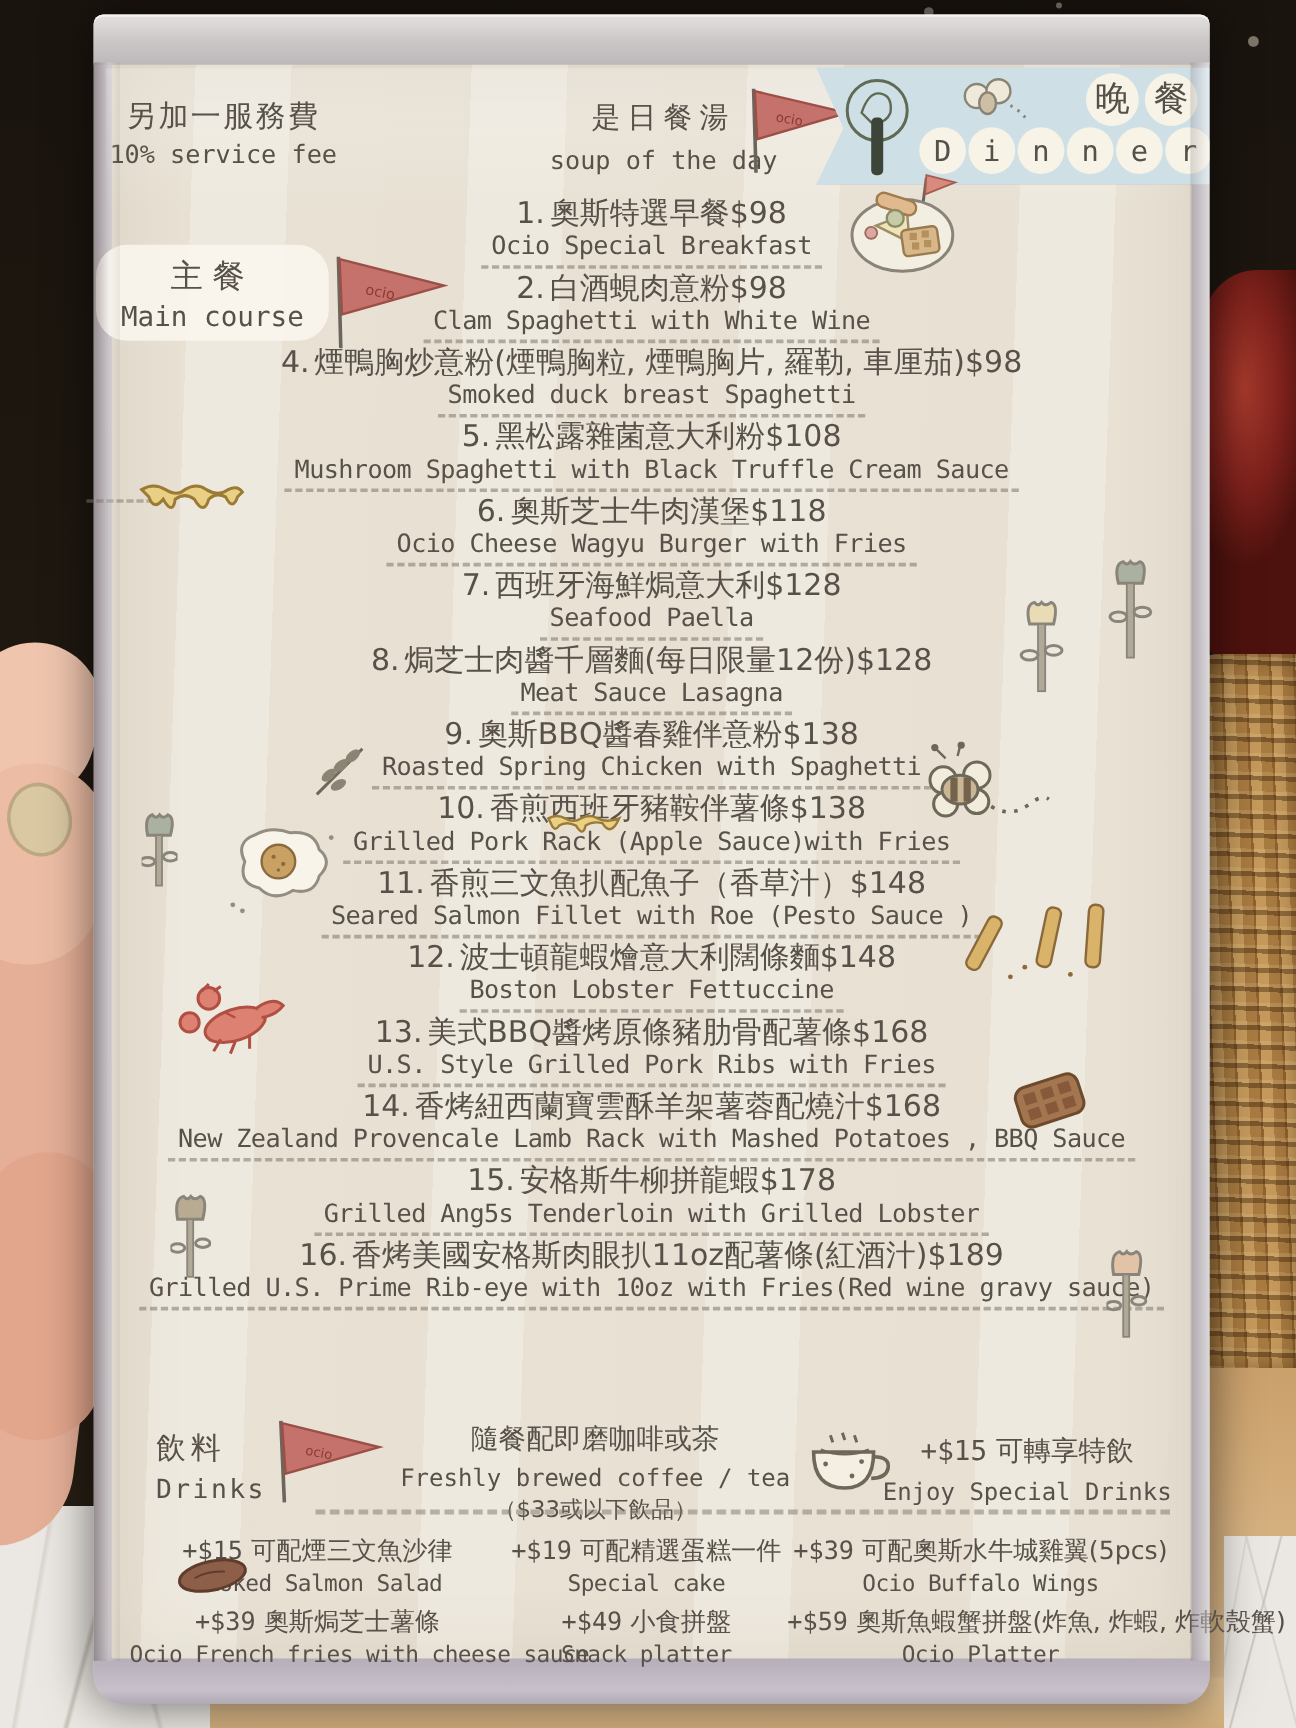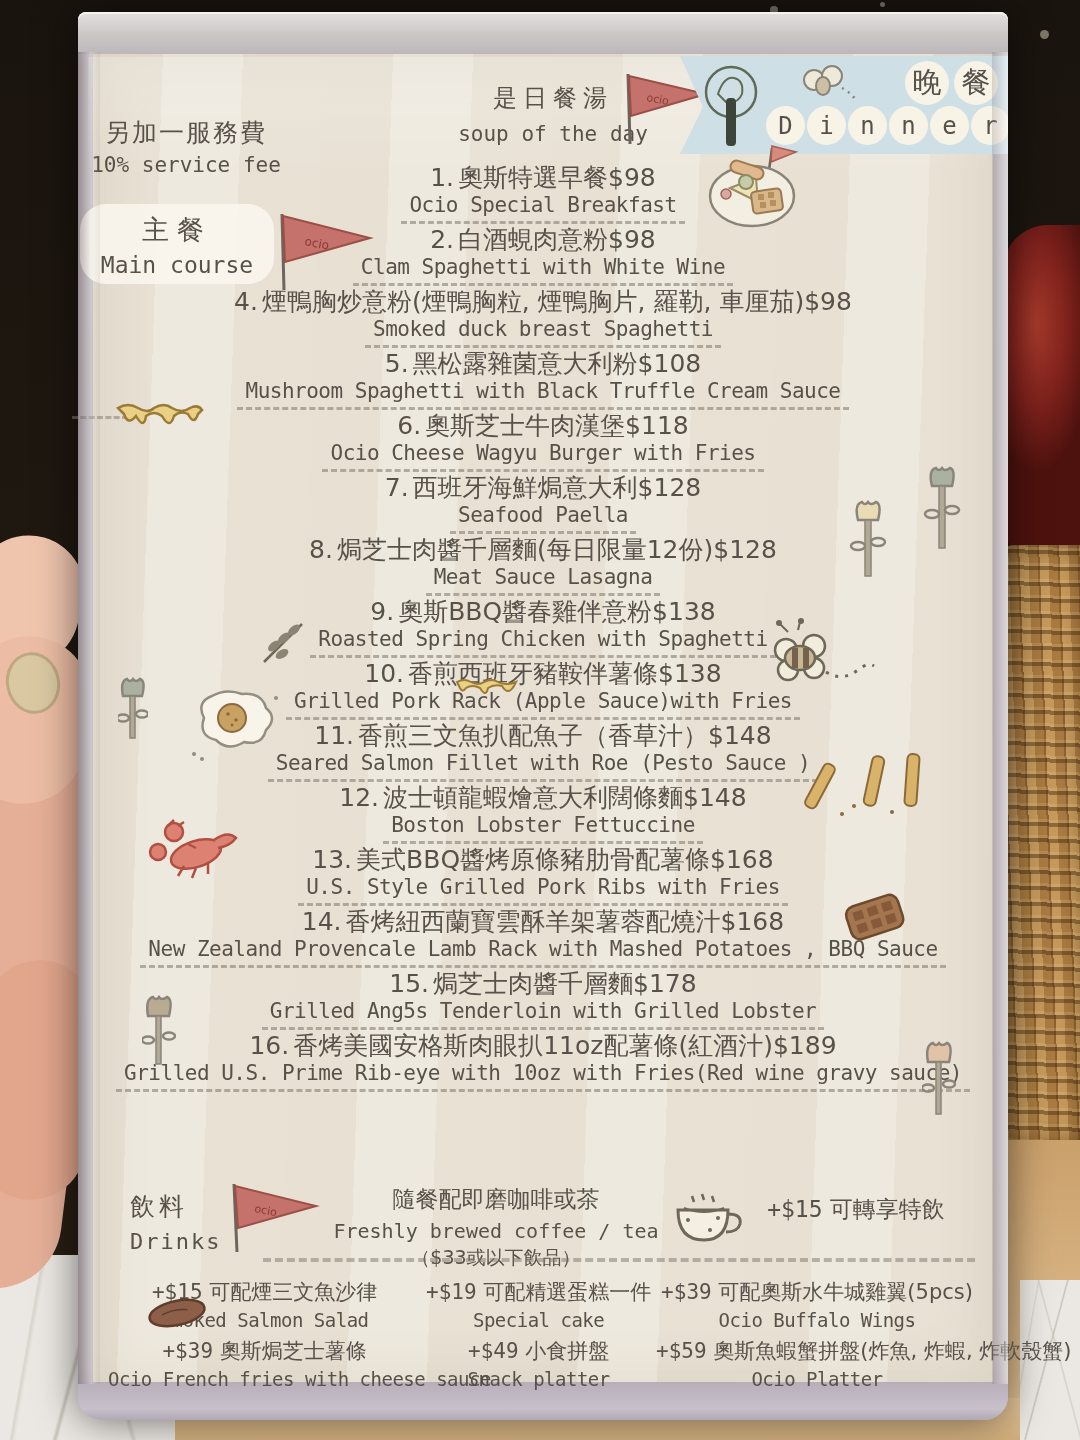--- a/index.html
+++ b/index.html
@@ -57,21 +57,21 @@
       background:repeating-linear-gradient(92deg,rgba(190,175,150,.10) 0 70px,rgba(255,255,255,.12) 70px 150px,rgba(180,165,140,.08) 150px 230px);}
   .glare{position:absolute;left:10px;top:45px;right:20px;height:120px;pointer-events:none;
       background:linear-gradient(180deg,rgba(255,255,255,.22),rgba(255,255,255,0));}
   .edge-left{position:absolute;left:0;top:40px;bottom:36px;width:22px;pointer-events:none;
       background:linear-gradient(90deg,rgba(70,55,60,.35),rgba(255,255,255,.18) 60%,rgba(0,0,0,.05));}
   .edge-right{position:absolute;right:0;top:40px;bottom:36px;width:16px;pointer-events:none;
       background:linear-gradient(270deg,rgba(255,255,255,.45),rgba(120,110,115,.25));}
 
   
   .ink{color:#58514a;}
-  .service-fee{position:absolute;left:8px;top:68px;width:200px;text-align:center;margin-top:36px;}
+  .service-fee{position:absolute;left:8px;top:68px;width:200px;text-align:center;}
   .service-fee .l1{font-size:25px;letter-spacing:2px;}
   .service-fee .l2{font-size:21px;margin-top:4px;}
   .soup{position:absolute;left:355px;top:70px;width:240px;text-align:center;}
   .soup .l1{font-size:24px;letter-spacing:6px;}
   .soup .l2{font-size:21px;margin-top:8px;}
   .main-course{position:absolute;left:2px;top:192px;width:190px;text-align:center;
       background:rgba(250,247,238,.85);border-radius:26px;padding:8px 2px 6px;}
   .main-course .l1{font-size:27px;letter-spacing:8px;}
   .main-course .l2{font-size:23px;margin-top:4px;}
 
@@ -306,21 +306,21 @@
 
         <div class="menu-item">
           <div class="zh-line zh">
             <span class="num">14.</span><span>香烤紐西蘭寶雲酥羊架薯蓉配燒汁</span><span class="price">$168</span>
           </div>
           <div><span class="en-line en">New Zealand Provencale Lamb Rack with Mashed Potatoes , BBQ Sauce</span></div>
         </div>
 
         <div class="menu-item">
           <div class="zh-line zh">
-            <span class="num">15.</span><span>焗芝士肉醬千層麵</span><span class="price">$178</span>
+            <span class="num">15.</span><span>安格斯牛柳拼龍蝦</span><span class="price">$178</span>
           </div>
           <div><span class="en-line en">Grilled Ang5s Tenderloin with Grilled Lobster</span></div>
         </div>
 
         <div class="menu-item">
           <div class="zh-line zh">
             <span class="num">16.</span><span>香烤美國安格斯肉眼扒11oz配薯條(紅酒汁)</span><span class="price">$189</span>
           </div>
           <div><span class="en-line en">Grilled U.S. Prime Rib-eye with 10oz with Fries(Red wine gravy sauce)</span></div>
         </div>
@@ -446,20 +446,21 @@
       <path d="M26 6 L28 12 M36 4 L38 10 M46 6 L48 12" stroke="#6e6859" stroke-width="2.5"></path>
       <path d="M12 20 Q12 50 38 50 Q62 50 62 20 Z" fill="#f4efe2" stroke="#6e6859" stroke-width="3"></path>
       <path d="M62 24 Q76 24 74 34 Q72 42 60 42" fill="none" stroke="#6e6859" stroke-width="3"></path>
       <circle cx="22" cy="30" r="2" fill="#6e6859"></circle>
         <circle cx="52" cy="28" r="2" fill="#6e6859"></circle>
         <circle cx="44" cy="40" r="2" fill="#6e6859"></circle>
       <path d="M18 18 Q38 26 58 18" stroke="#6e6859" stroke-width="2" fill="none"></path>
     </svg>
     <div class="special ink">
       <div class="l1 zh"><span class="en">+$15</span> <span>可轉享特飲</span></div>
+      <div class="l2 en">Enjoy Special Drinks</div>
     </div>
 
     <div class="divider"></div>
 
     <div class="addons ink">
 
         <div class="addon">
           <div class="addon-zh zh"><span class="en">+$15</span> <span>可配煙三文魚沙律</span></div>
           <div class="addon-en en">Smoked Salmon Salad</div>
         </div>

